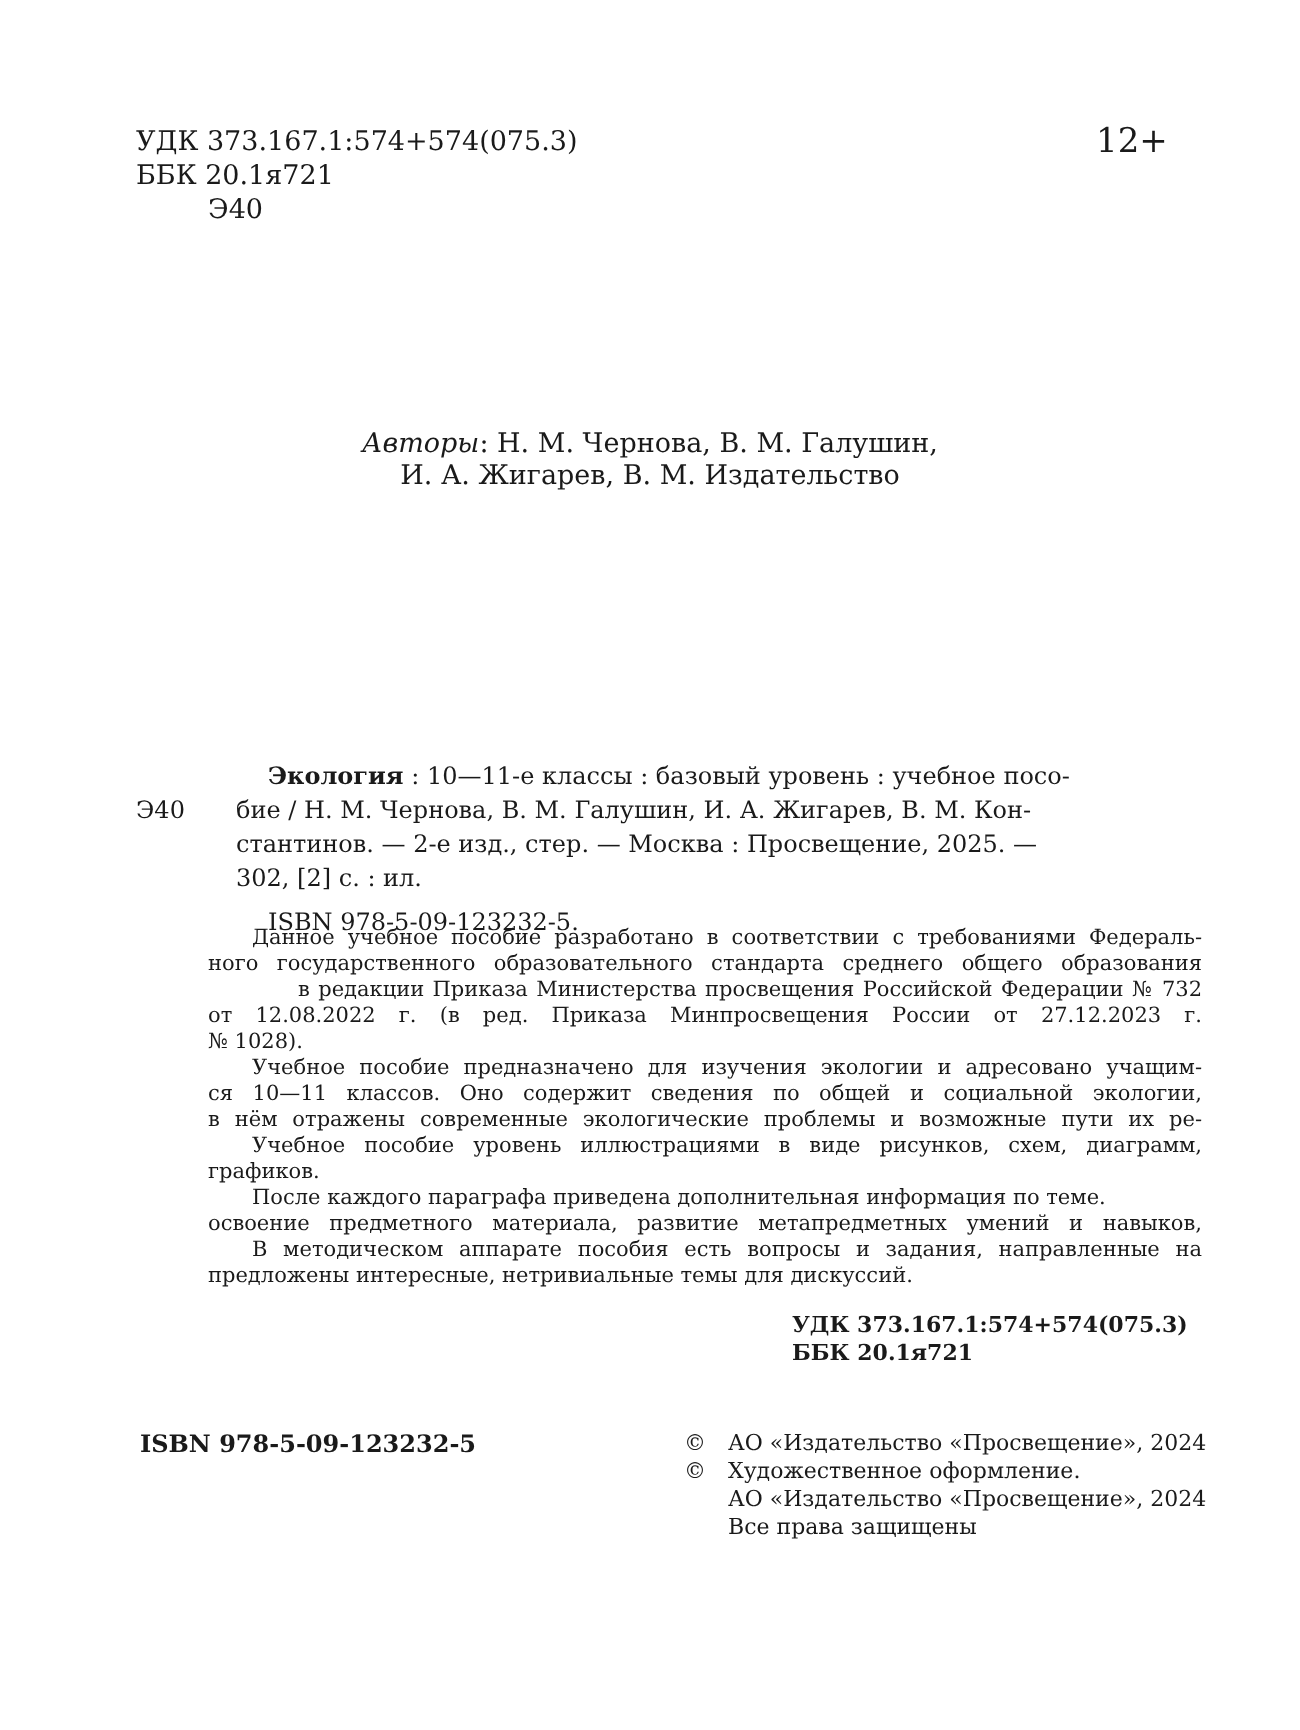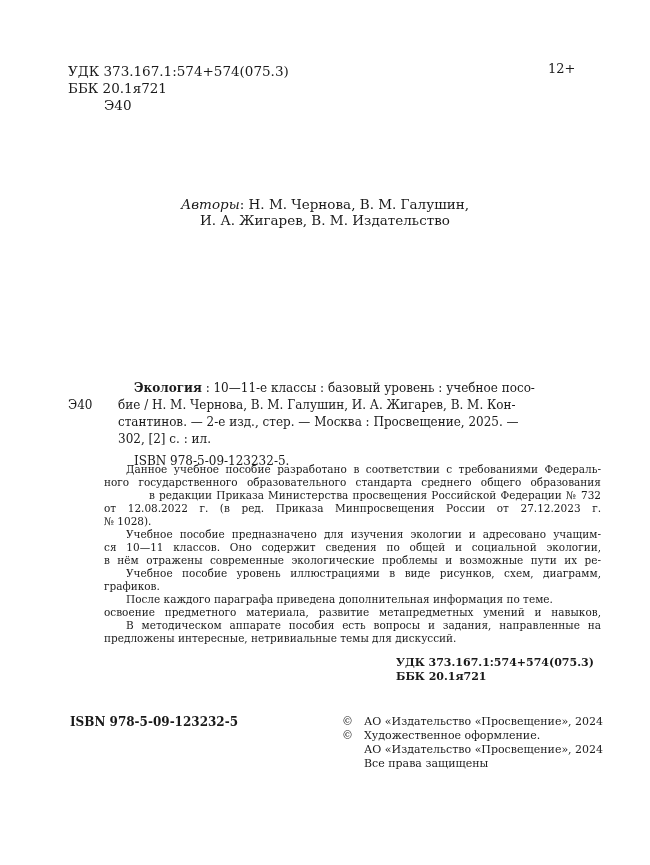--- a/index.html
+++ b/index.html
@@ -3,21 +3,21 @@
 <meta charset="utf-8">
 <style>
   html, body { margin: 0; padding: 0; background: #ffffff; }
   body {
     width: 650px; height: 865px; position: relative; overflow: hidden;
     font-family: "DejaVu Serif", "Liberation Serif", serif;
     color: #1a1a1a;
   }
   .abs { position: absolute; white-space: nowrap; }
   .top-line { font-size: 13.5px; line-height: 17px; }
-  .age { font-size: 13px; }
+  .age { font-size: 17px; }
   .authors { font-size: 13.5px; line-height: 16px; text-align: center; }
   .authors em { font-style: italic; }
   .biblio { font-size: 12px; line-height: 17px; }
   .biblio b { font-weight: bold; }
   .annot { font-size: 10.5px; line-height: 13px; }
   .annot p { margin: 0; }
   .annot .ind { text-indent: 22px; }
   .justify { text-align: justify; text-align-last: justify; }
   .codes { font-size: 11px; line-height: 13.5px; font-weight: bold; }
   .isbn-bottom { font-size: 12px; font-weight: bold; }
@@ -25,21 +25,21 @@
   .copy .sym { display: inline-block; width: 22px; }
 </style>
 </head>
 <body>
 
 <div class="abs top-line" style="left:68px; top:63px;">УДК 373.167.1:574+574(075.3)</div>
 <div class="abs top-line" style="left:68px; top:80px;">ББК 20.1я721</div>
 <div class="abs top-line" style="left:104px; top:97px;">Э40</div>
 <div class="abs age" style="left:548px; top:61px;">12+</div>
 
-<div class="abs authors" style="left:150px; top:196px; width:350px;">
+<div class="abs authors" style="left:150px; top:214px; width:350px;">
   <div><em>Авторы</em><span>: Н. М. Чернова, В. М. Галушин,</span></div>
   <div>И. А. Жигарев, В. М. Издательство</div>
 </div>
 
 <div class="abs biblio" style="left:68px; top:397px;">Э40</div>
 <div class="abs biblio" style="left:118px; top:380px; width:497px; white-space:normal;">
   <div style="padding-left:16px;"><b>Экология</b><span> : 10—11-е классы : базовый уровень : учебное посо-</span></div>
   <div>бие / Н. М. Чернова, В. М. Галушин, И. А. Жигарев, В. М. Кон-</div>
   <div>стантинов. — 2-е изд., стер. — Москва : Просвещение, 2025. —</div>
   <div>302, [2] с. : ил.</div>

